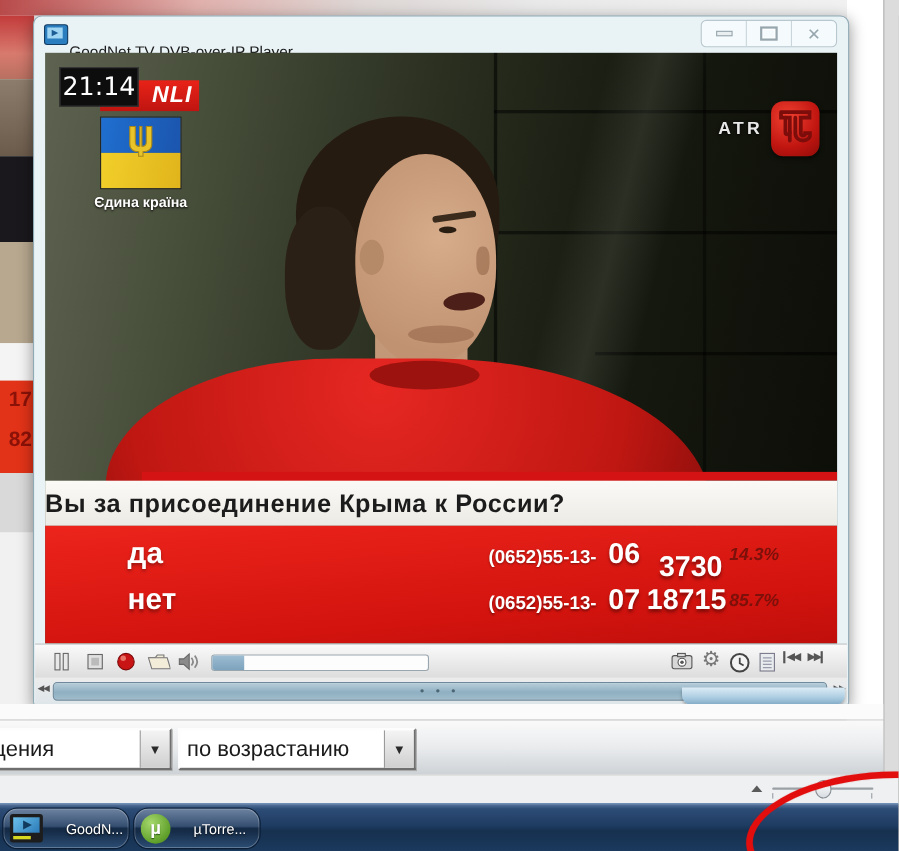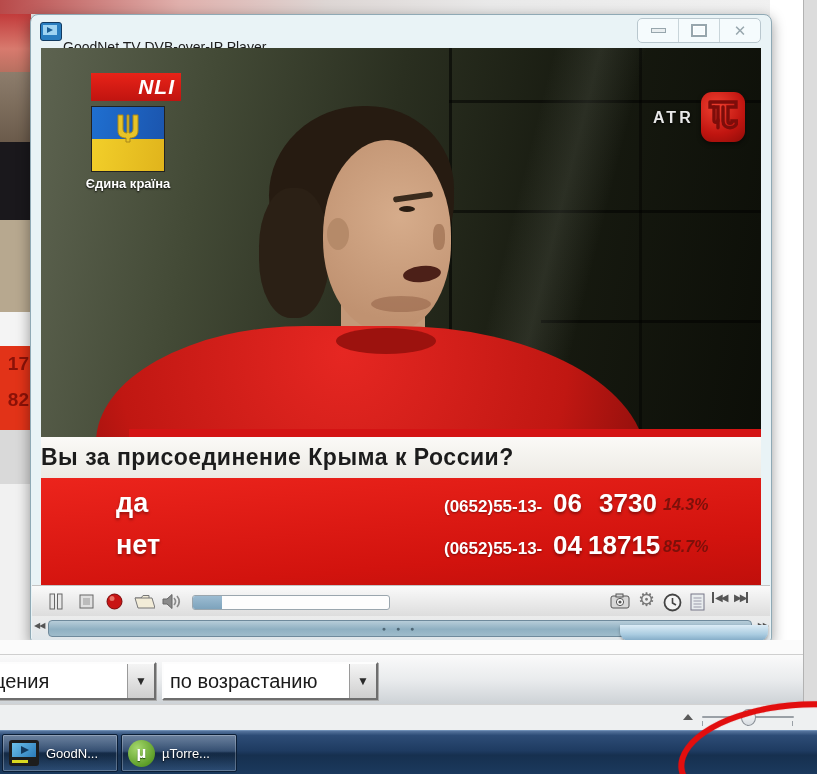--- a/index.html
+++ b/index.html
@@ -106,23 +106,23 @@
     background:linear-gradient(180deg,#ffffff,#d7dce1);}
 
   
   #right-white{left:770px;top:0;width:47px;height:704px;background:#fff;}
   #v-scroll{left:803px;top:0;width:14px;height:704px;background:#dcdcdc;border-left:1px solid #b2b2b2;}
 
   
   #taskbar{left:0;top:730px;width:817px;height:44px;
     background:linear-gradient(180deg,#57759e 0%,#2d4c76 10%,#1e3b61 45%,#16304f 55%,#1b3a5e 100%);
     border-top:1px solid #6f8fb6;}
-  .taskbtn{position:absolute;top:3px;height:38px;border:1px solid #0b1e36;border-radius:2px;
+  .taskbtn{position:absolute;top:3px;height:38px;border:1px solid #0b1e36;border-radius:14px;
     background:linear-gradient(180deg,rgba(255,255,255,.30),rgba(255,255,255,.10) 45%,rgba(0,0,0,.18) 50%,rgba(90,130,180,.28));
-    box-shadow:inset 0 0 0 1px rgba(255,255,255,.25);display:flex;align-items:center;gap:7px;padding:1px 6px;box-sizing:border-box;}
+    box-shadow:inset 0 0 0 1px rgba(255,255,255,.25);display:flex;align-items:center;gap:21px;padding:1px 6px;box-sizing:border-box;}
   .taskbtn .lbl{color:#fff;font-size:13px;text-shadow:0 1px 2px #000;}
   #tv-ticon{width:30px;height:26px;background:#1d1d1d;border-radius:3px;position:relative;flex:0 0 auto;}
   #tv-ticon .scr{position:absolute;left:3px;top:3px;width:24px;height:14px;background:linear-gradient(135deg,#6cc0ea,#2a7ab8);}
   #tv-ticon .tri{position:absolute;left:12px;top:6px;width:0;height:0;border-left:8px solid #123a5e;border-top:4px solid transparent;border-bottom:4px solid transparent;}
   #tv-ticon .bar{position:absolute;left:3px;bottom:3px;width:16px;height:3px;background:#d8d820;}
   #ut-ticon{width:27px;height:27px;border-radius:50%;background:radial-gradient(circle at 35% 30%,#a5d86d,#5f9f2a 70%,#47811c);
     display:flex;align-items:center;justify-content:center;color:#fff;font-weight:bold;font-size:17px;flex:0 0 auto;text-shadow:0 1px 1px #2a5510;}
 
   
   #red-circle{left:678px;top:702px;width:225px;height:100px;border:6px solid #e20e0e;border-radius:50%;transform:rotate(-5deg);
@@ -189,20 +189,23 @@
       <div class="abs" id="eye"></div>
       <div class="abs" id="nose"></div>
       <div class="abs" id="mouth"></div>
       <div class="abs" id="chin-sh"></div>
       <div class="abs" id="sweater"></div>
       <div class="abs" id="collar"></div>
 
       <div class="abs" id="nli-banner">
           <span>NLI</span>
         </div>
+      <div class="abs" id="time-box">
+          <span>21:14</span>
+        </div>
       <div class="abs" id="flag">
         <div class="top"></div>
         <div class="bot"></div>
         <svg width="28" height="34" viewBox="0 0 28 34">
           <path d="M4 2 v16 c0 5 4 7 8 7 v4 h4 v-4 c4 0 8-2 8-7 V2 h-5 v14 c0 3-2 4-4 4 V2 h-2 v18 c-2 0-4-1-4-4 V2 Z" fill="#e8c428" stroke="#a8871a" stroke-width="1"></path>
         </svg>
       </div>
       <div class="abs" id="flag-caption">Єдина країна</div>
       <div class="abs" id="atr">
         <span id="atr-name">ATR</span>
@@ -216,27 +219,27 @@
 
       <div class="abs" id="poll-redline"></div>
       <div class="abs" id="question-band">
         <span>Вы за присоединение Крыма к России?</span>
       </div>
       <div class="abs" id="results-band">
         <div class="poll-row" style="top:10px;">
           <span class="poll-label">да</span>
           <span class="poll-phone">(0652)55-13-</span>
           <span class="poll-code">06</span>
-          <span class="poll-votes" style="left:558px;">3730</span>
+          <span class="poll-votes" style="left:558px;margin-top:12px;">3730</span>
           <span class="poll-pct">14.3%</span>
         </div>
         <div class="poll-row" style="top:52px;">
           <span class="poll-label">нет</span>
           <span class="poll-phone">(0652)55-13-</span>
-          <span class="poll-code">04</span>
+          <span class="poll-code">07</span>
           <span class="poll-votes" style="left:547px;">18715</span>
           <span class="poll-pct">85.7%</span>
         </div>
       </div>
     </div>
 
     <div class="abs" id="ctlbar">
       <svg class="cico" style="left:16px;" width="17" height="17">
           <rect x="2" y="1" width="4.5" height="15" fill="#e8e8e8" stroke="#666"></rect>
           <rect x="9.5" y="1" width="4.5" height="15" fill="#e8e8e8" stroke="#666"></rect>

